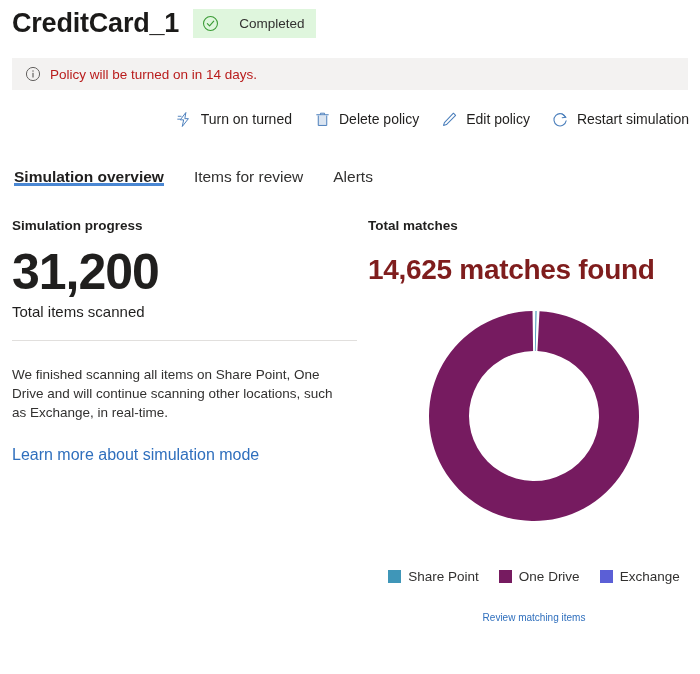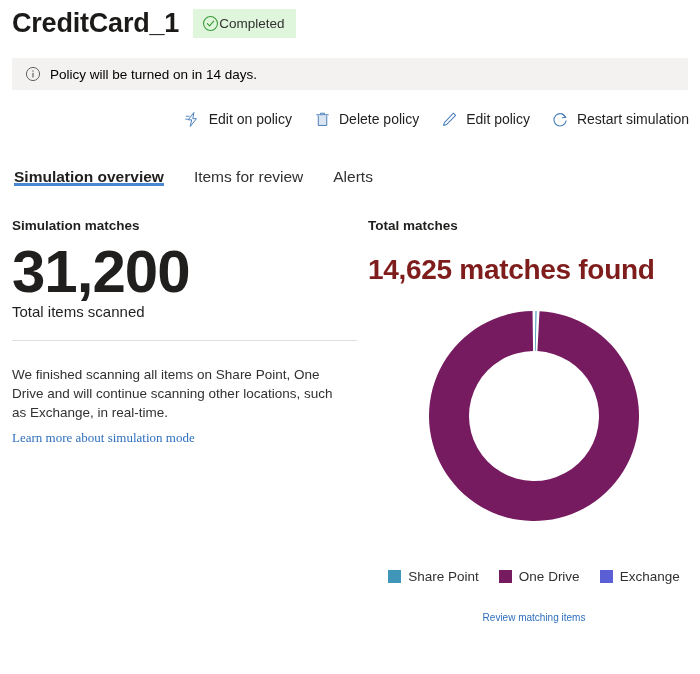--- a/index.html
+++ b/index.html
@@ -17,36 +17,36 @@
   .header-row {
     position: absolute; left: 12px; top: 4px;
     display: flex; align-items: center; gap: 14px;
     height: 38px;
   }
   .page-title {
     font-size: 27px; font-weight: bold; letter-spacing: -0.2px;
     color: #1b1a19; line-height: 32px; white-space: nowrap;
   }
   .status-badge {
-    display: inline-flex; align-items: center; gap: 0;
+    display: inline-flex; align-items: center; gap: 20px;
     background: #dff6dd; padding: 5px 12px 5px 9px;
     height: 29px; white-space: nowrap;
   }
   .status-badge .lbl { font-size: 13.5px; color: #323130; }
   .check-icon { width: 17px; height: 17px; display: block; }
 
   
   .info-bar {
     position: absolute; left: 12px; top: 58px;
     width: 676px; height: 32px;
     background: #f3f2f1;
     display: flex; align-items: center; gap: 9px;
     padding-left: 13px;
   }
-  .info-bar .txt { font-size: 13.5px; color: #000000; }
+  .info-bar .txt { font-size: 13.5px; color: #b91c1c; }
   .info-icon { width: 16px; height: 16px; display: block; flex: none; }
 
   
   .command-bar {
     position: absolute; left: 0; top: 101px;
     width: 700px; height: 36px;
     display: flex; align-items: center; justify-content: flex-end;
     gap: 0px; padding-right: 0px;
   }
   .cmd {
@@ -74,35 +74,35 @@
     height: 3px; background: #4a87d3;
   }
 
   
   .col-left { position: absolute; left: 12px; top: 218px; width: 345px; }
   .col-right { position: absolute; left: 368px; top: 218px; width: 332px; }
 
   .section-label { font-size: 13.5px; color: #201f1e; font-weight: 600; }
 
   .big-number {
-    font-size: 60px; font-weight: bold; color: #201f1e;
+    font-size: 50px; font-weight: bold; color: #201f1e;
     line-height: 58px; letter-spacing: -1px; margin-top: 10px;
   }
   .big-sub { font-size: 15px; color: #201f1e; margin-top: 2px; }
 
   .divider {
     height: 1px; background: #e1dfdd; margin-top: 20px; width: 345px;
   }
   .body-text {
     font-size: 13.5px; color: #323130; line-height: 19px;
     margin-top: 24px; width: 334px;
   }
   .link {
-    display: inline-block; font-size: 13px; color: #2f6fbd;
-    margin-top: 8px; cursor: pointer; text-decoration: none; font-family: Liberation Serif, serif;
+    display: inline-block; font-size: 16px; color: #2f6fbd;
+    margin-top: 24px; cursor: pointer; text-decoration: none;
   }
 
   .headline {
     font-size: 28px; font-weight: bold; color: #7f1d1d;
     line-height: 34px; margin-top: 20px; letter-spacing: -0.3px;
     white-space: nowrap;
   }
 
   
   .donut-wrap {
@@ -154,21 +154,21 @@
 
   <div class="command-bar">
 
     <div class="cmd">
       <span>
         <svg class="cmd-ico" viewBox="0 0 20 20" fill="none" aria-hidden="true">
           <path d="M11.6 1.8 L5.0 10.4 L9.0 10.4 L7.4 18.2 L14.6 9.0 L10.4 9.0 Z" stroke="#4a7ebb" stroke-width="1.15" fill="none" stroke-linejoin="round"></path>
           <path d="M2.6 6.2 L6.0 6.2 M2.0 9.6 L4.6 9.6" stroke="#4a7ebb" stroke-width="1.1" stroke-linecap="round"></path>
         </svg>
       </span>
-      <span class="lbl">Edit on policy</span>
+      <span class="lbl">Turn on turned</span>
     </div>
 
     <div class="cmd">
       <span>
         <svg class="cmd-ico" viewBox="0 0 20 20" fill="none" aria-hidden="true">
           <path d="M5.0 5.4 L5.0 17.0 L15.0 17.0 L15.0 5.4" stroke="#4a7ebb" stroke-width="1.15" fill="none" stroke-linejoin="round"></path>
           <rect x="5.0" y="5.4" width="10" height="11.6" fill="#4a7ebb" opacity="0.2"></rect>
           <path d="M3.2 4.4 L16.8 4.4" stroke="#4a7ebb" stroke-width="1.2" stroke-linecap="round"></path>
           <path d="M7.6 4.2 L7.6 2.6 L12.4 2.6 L12.4 4.2" stroke="#4a7ebb" stroke-width="1.15" fill="none" stroke-linejoin="round"></path>
         </svg>
@@ -202,21 +202,21 @@
     </div>
     <div class="tab">
       <span>Items for review</span>
     </div>
     <div class="tab">
       <span>Alerts</span>
     </div>
   </div>
 
   <div class="col-left">
-    <div class="section-label">Simulation matches</div>
+    <div class="section-label">Simulation progress</div>
     <div class="big-number">31,200</div>
     <div class="big-sub">Total items scanned</div>
     <div class="divider"></div>
     <div class="body-text">We finished scanning all items on Share Point, One Drive and will continue scanning other locations, such as Exchange, in real-time.</div>
     <a class="link" href="#">Learn more about simulation mode</a>
   </div>
 
   <div class="col-right">
     <div class="section-label">Total matches</div>
     <div class="headline">14,625 matches found</div>

